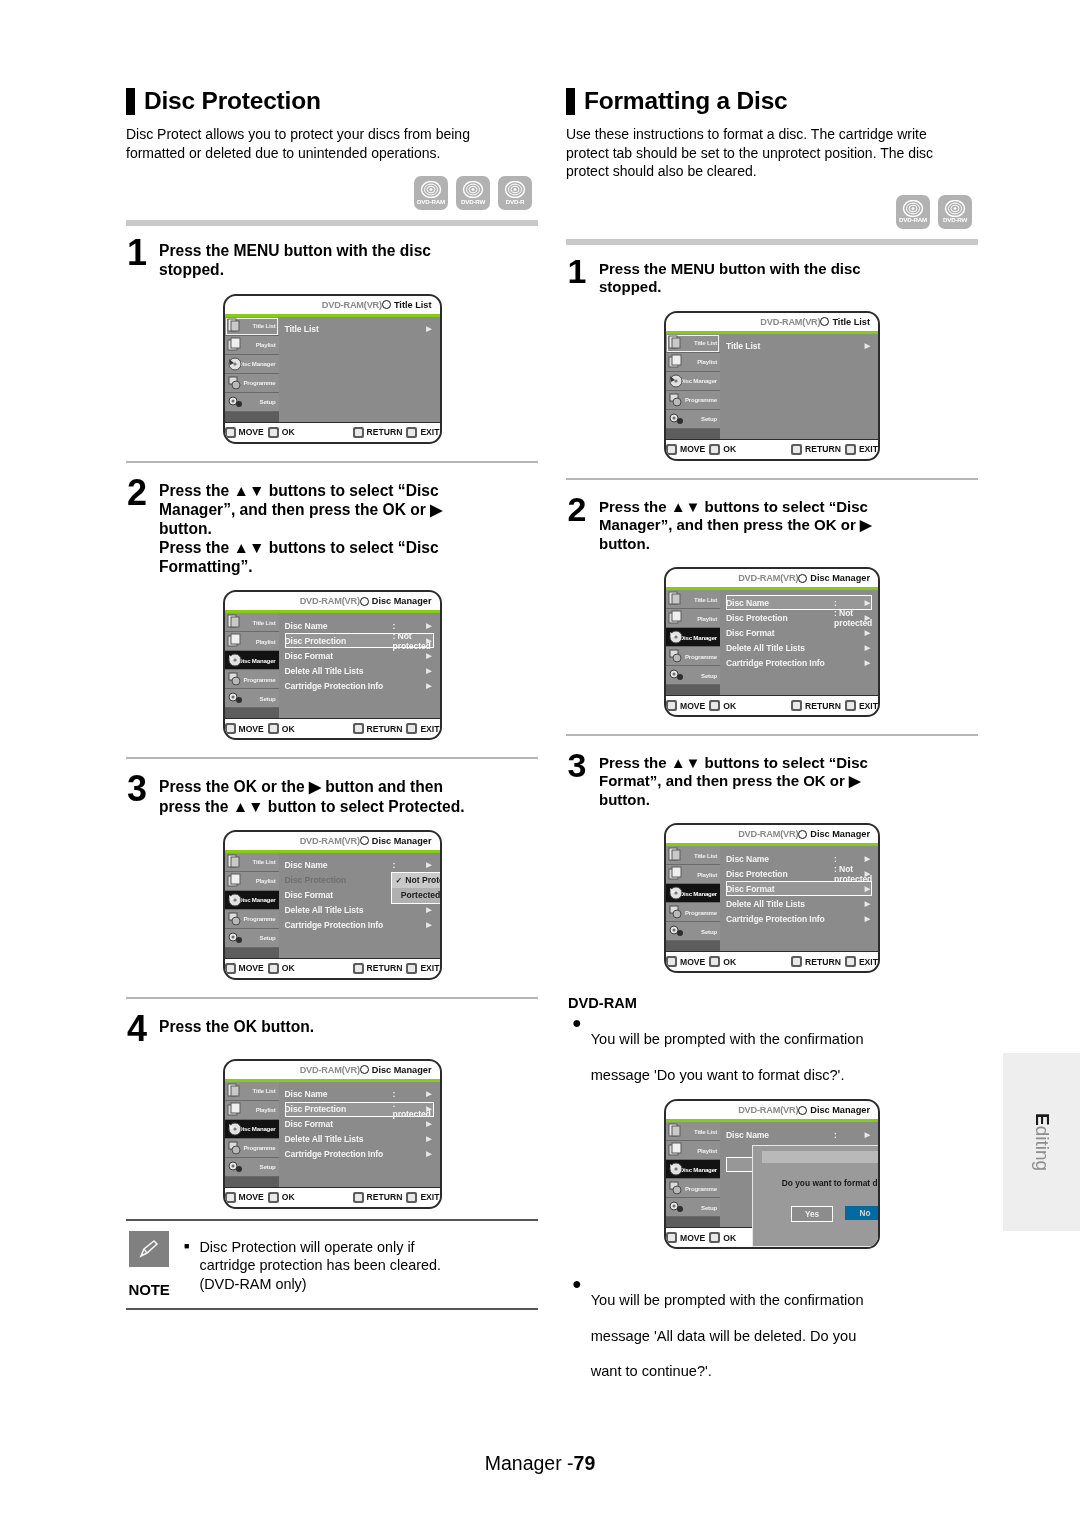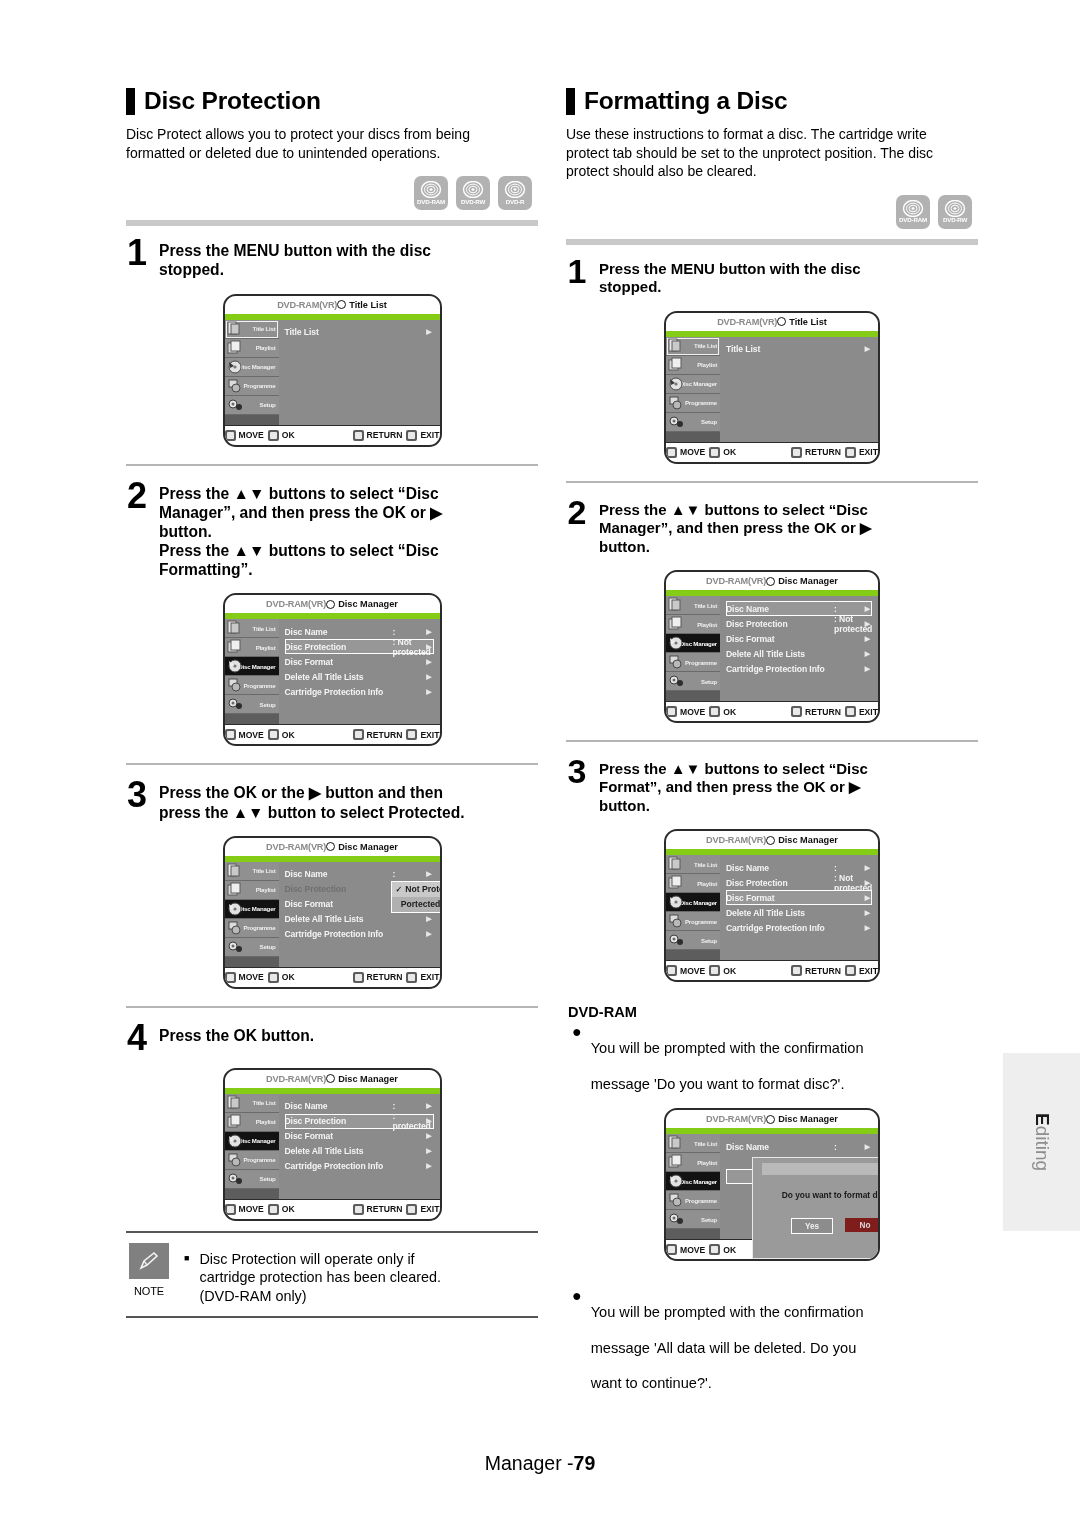--- a/index.html
+++ b/index.html
@@ -50,21 +50,21 @@
   .step-sm .step-num{font-size:34px;}
   .step-sm .step-text{font-size:15px;}
 
   
   .tv{
     border:2px solid #2b2b2b;border-radius:13px;background:#808080;
     overflow:hidden;position:relative;margin:14px auto 0 auto;
   }
   .tv-hdr{
     background:#fff;height:18px;display:flex;align-items:center;
-    padding:0 8px;justify-content:center;border-bottom:6px solid #84cc16;
+    padding:0 8px;justify-content:flex-end;border-bottom:3px solid #84cc16;
   }
   .tv-hdr .src{font-size:9.2px;font-weight:bold;color:#8a8a8a;letter-spacing:-0.2px;}
   .tv-hdr .ttl{font-size:9.2px;font-weight:bold;color:#111;display:flex;align-items:center;gap:3px;}
   .tv-hdr .gear{
     width:7px;height:7px;border-radius:50%;border:1.6px solid #111;display:inline-block;
   }
   .tv-body{display:flex;height:105px;}
   .tv-side{width:54px;background:#6e6e6e;flex:0 0 auto;display:flex;flex-direction:column;}
   .side-item{
     height:18px;display:flex;align-items:center;justify-content:flex-end;
@@ -118,33 +118,33 @@
   .dlg{
     position:absolute;left:32px;top:23px;width:170px;height:100px;
     background:#9a9a9a;border:1.5px solid #e8e8e8;z-index:6;
     display:flex;flex-direction:column;align-items:center;
   }
   .dlg .bar{width:152px;height:12px;background:#b9b9b9;margin-top:5px;}
   .dlg .msg{font-size:8.4px;font-weight:bold;color:#1a1a1a;margin-top:15px;}
   .dlg .btns{display:flex;gap:12px;margin-top:18px;}
   .dlg .b{
     width:40px;height:14px;display:flex;align-items:center;justify-content:center;
-    font-size:8.2px;font-weight:bold;color:#f0f0f0;background:#7f1d1d;
+    font-size:8.2px;font-weight:bold;color:#f0f0f0;background:#0369a1;
   }
   .dlg .b.yes{border:1.5px solid #ffffff;background:#8c8c8c;}
   .dlg .b.no{color:#d8d8d8;}
 
   
   .note{display:flex;align-items:flex-start;gap:12px;}
   .note-badge{width:46px;flex:0 0 auto;text-align:center;}
   .note-badge .sq{
     width:40px;height:36px;background:#808080;margin:0 auto;
     display:flex;align-items:center;justify-content:center;
   }
-  .note-badge .lbl{font-size:11px;font-weight:normal;margin-top:6px;letter-spacing:-0.2px;}
+  .note-badge .lbl{font-size:15px;font-weight:bold;margin-top:14px;letter-spacing:-0.2px;}
   .note-items{flex:1 1 auto;padding-top:7px;}
   .note-item{display:flex;gap:10px;font-size:14.4px;line-height:1.3;}
   .note-item .bl{font-size:9px;line-height:1.9;}
   .note-item .tx .ln{display:block;}
 
   
   .sub-head{font-size:14.6px;font-weight:bold;margin:0 0 3px 2px;}
   .bullet{display:flex;gap:9px;font-size:14.6px;line-height:1.33;margin-left:6px;}
   .bullet .dot{font-size:16px;line-height:1.15;}
   .bullet .tx .ln{display:block;margin-top:16px;}

